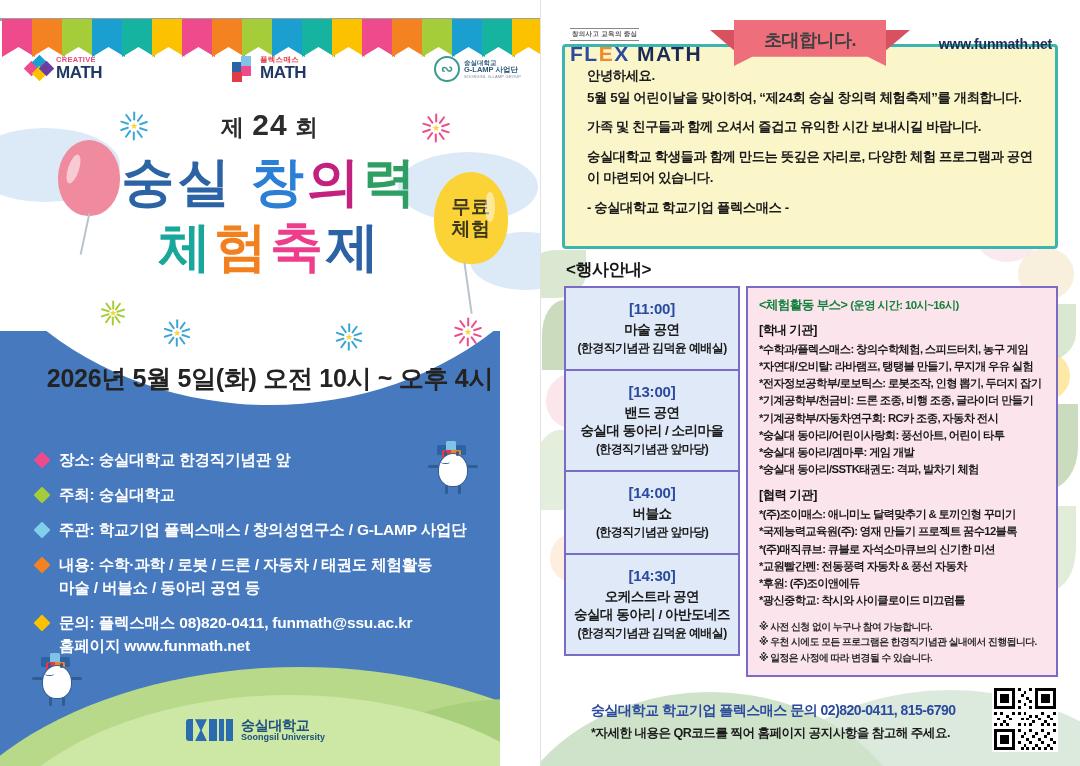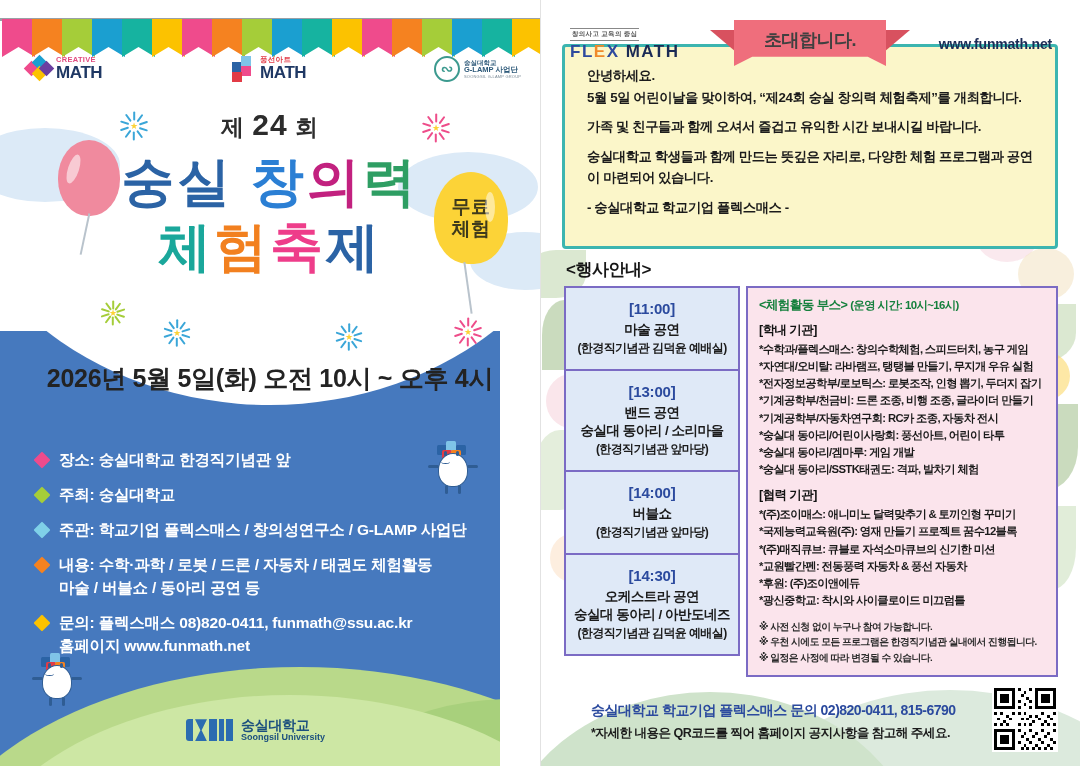--- a/index.html
+++ b/index.html
@@ -170,21 +170,21 @@
   .leaf { position: absolute; border-radius: 50% 0 50% 0; opacity: .75; }
   .petal { position: absolute; border-radius: 50%; opacity: .6; }
 
   .r-header { position: absolute; top: 18px; left: 0; width: 540px; height: 54px; z-index: 6; }
   .flex-logo { position: absolute; left: 30px; top: 4px; }
   .flex-sub {
     font-size: 6.5px; font-weight: bold; color: #555; letter-spacing: .3px;
     border-top: .8px solid #888; border-bottom: .8px solid #888;
     display: inline-block; padding: 1px 2px; margin-bottom: 2px;
   }
-  .flex-main { font-size: 17px; font-weight: bold; letter-spacing: 1.5px; line-height: 1; }
+  .flex-main { font-size: 21px; font-weight: bold; letter-spacing: 1.5px; line-height: 1; }
   .flex-main .b { color: #2e4a9e; }
   .flex-main .o { color: #f08a2a; }
   .flex-main .d { color: #1b2b55; }
   .ribbon {
     position: absolute; left: 194px; top: 2px; width: 152px; height: 46px;
     background: #ef6e7c; z-index: 7;
     clip-path: polygon(0 0, 100% 0, 100% 100%, 88% 80%, 12% 80%, 0 100%);
     display: flex; align-items: flex-start; justify-content: center;
   }
   .ribbon-bend-l, .ribbon-bend-r {
@@ -320,21 +320,21 @@
       </div>
 
       <div class="logo logo-fm">
         <div class="fm-mark">
           <div class="fm-sq" style="left:0;top:6px;background:#2b63a5;"></div>
           <div class="fm-sq" style="left:9px;top:0;background:#7fc4e8;"></div>
           <div class="fm-sq" style="left:9px;top:10px;background:#ef4b8c;"></div>
           <div class="fm-sq" style="left:0;top:16px;background:#e23b46;"></div>
         </div>
         <div class="cm-text">
-          <span class="cm-sm" style="color:#e23b46;">풍선아트</span>
+          <span class="cm-sm" style="color:#e23b46;">플렉스매스</span>
           <span class="cm-lg">MATH</span>
         </div>
       </div>
 
       <div class="logo logo-gl">
         <div class="gl-mark">∾</div>
         <div class="gl-text">
           <span class="gl-1">숭실대학교</span>
           <span class="gl-2">G-LAMP 사업단</span>
           <span class="gl-3">SOONGSIL G-LAMP GROUP</span>

